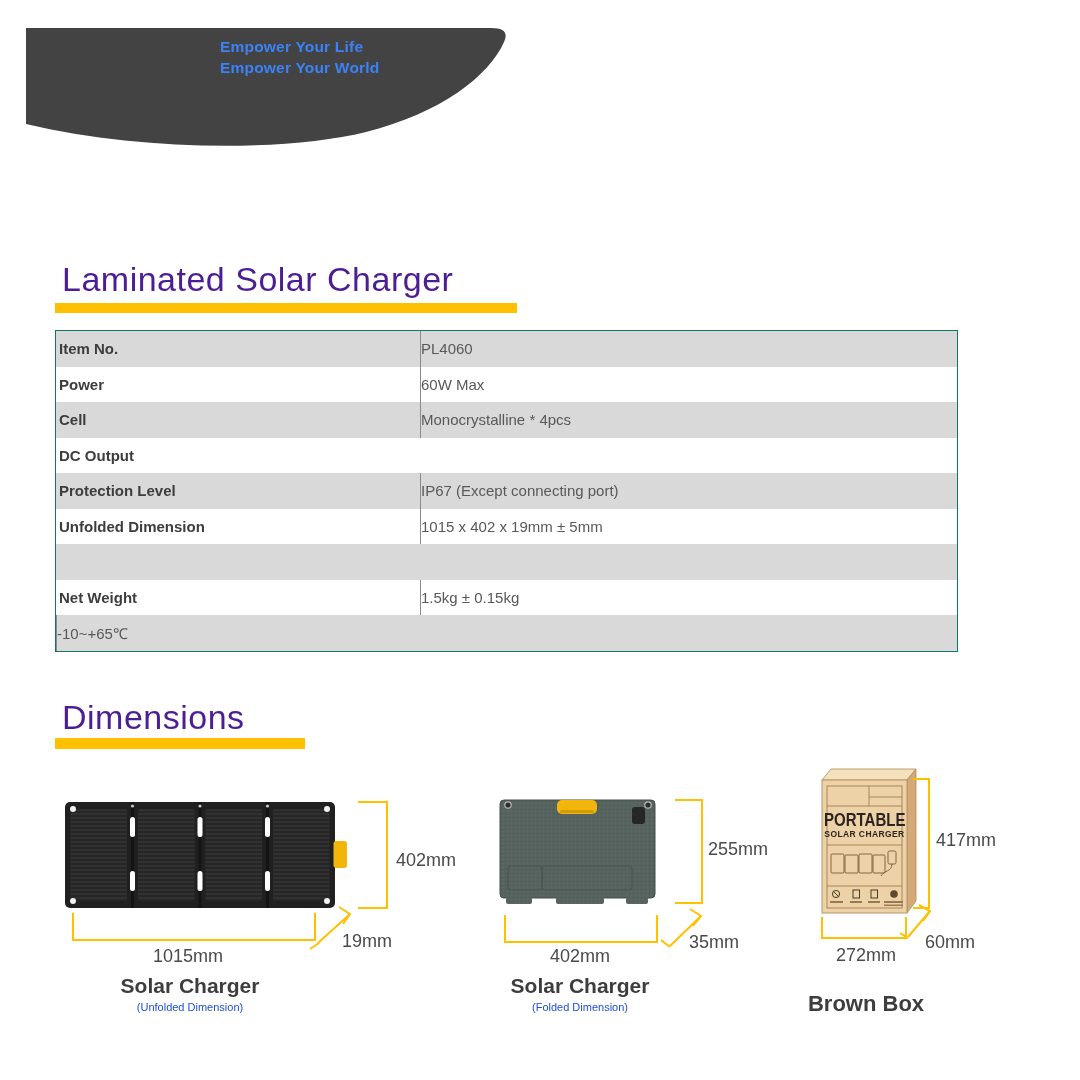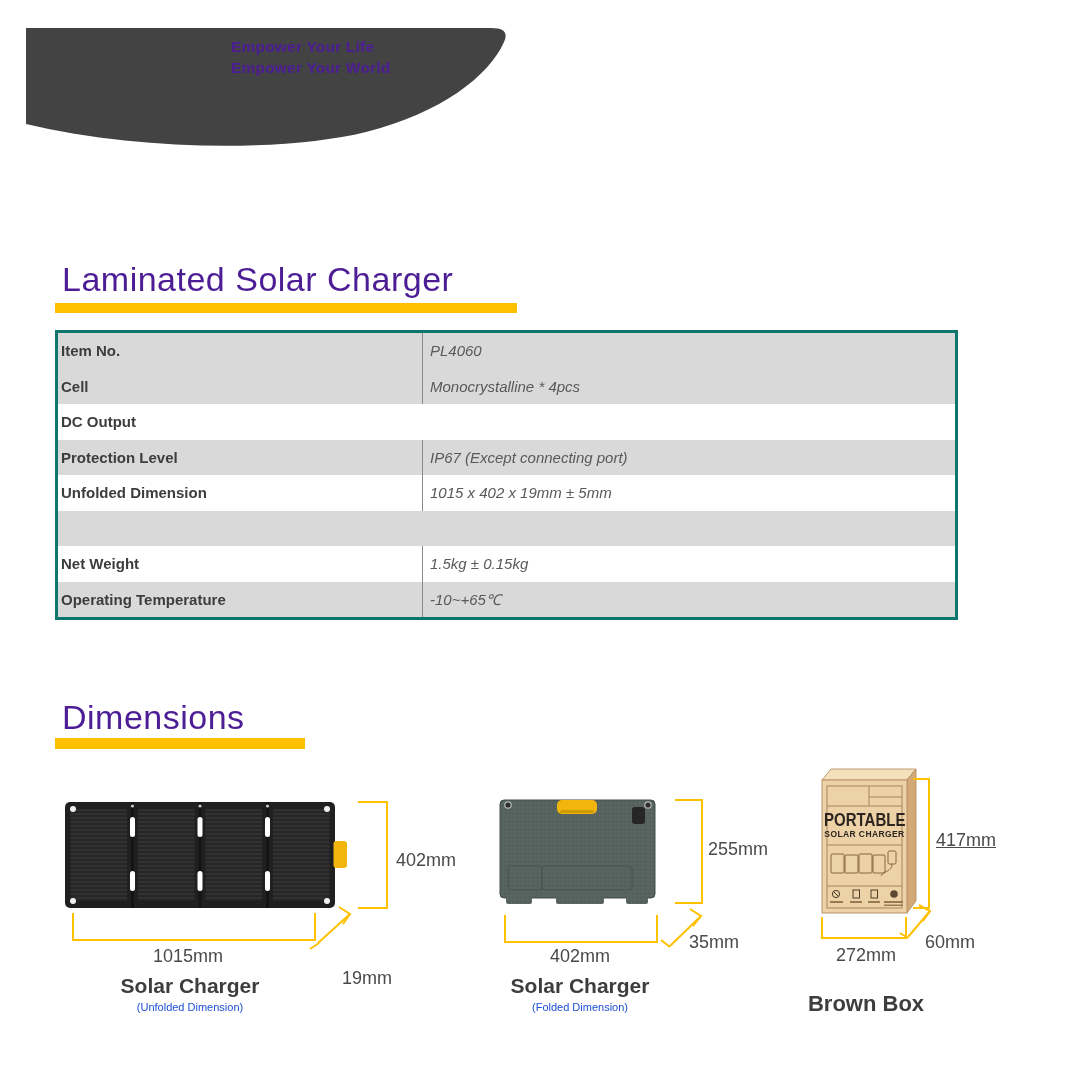--- a/index.html
+++ b/index.html
@@ -1,36 +1,36 @@
 <!DOCTYPE html>
 <html><head>
 <meta charset="utf-8">
 <style>
   html,body{margin:0;padding:0;background:#ffffff;}
   #page{position:relative;width:1080px;height:1080px;background:#ffffff;overflow:hidden;
         font-family:"Liberation Sans", sans-serif;}
 
   
   #header-svg{position:absolute;left:0;top:0;width:540px;height:160px;}
-  #tagline{position:absolute;left:231px;top:37px;color:#4c1d95;font-weight:bold;
+  #tagline{position:absolute;left:220px;top:37px;color:#3b82f6;font-weight:bold;
            font-size:15.5px;line-height:20.5px;letter-spacing:.2px;}
 
   
   .section-title{position:absolute;color:#4c1d95;font-size:34px;letter-spacing:.5px;}
   .yellow-bar{position:absolute;background:#FFC000;}
 
   
   #spec-table{position:absolute;left:55px;top:330px;width:903px;
-              border:3px solid #0f766e;box-sizing:border-box;background:#ffffff;}
+              border:1px solid #0f766e;box-sizing:border-box;background:#ffffff;}
   .spec-row{display:flex;height:35.5px;align-items:center;}
   .spec-row.gray{background:#D9D9D9;}
   .spec-label{width:364px;flex:0 0 364px;font-weight:bold;color:#3d3d3d;font-size:15px;
               padding-left:3px;box-sizing:border-box;}
-  .spec-value{flex:1;color:#595959;font-size:15px;padding-left:7px;
-              border-left:1px solid #8a8a8a;height:100%;display:flex;align-items:center;box-sizing:border-box;font-style:italic;}
+  .spec-value{flex:1;color:#595959;font-size:15px;
+              border-left:1px solid #8a8a8a;height:100%;display:flex;align-items:center;box-sizing:border-box;}
 
   
   #figures-svg{position:absolute;left:0;top:0;width:1080px;height:1080px;}
 
   .dim-label{position:absolute;font-size:18px;color:#4a4a4a;white-space:nowrap;}
   .fig-name{position:absolute;font-weight:bold;font-size:21px;color:#3d3d3d;text-align:center;}
   .fig-caption{position:absolute;font-size:11px;color:#1d4ed8;text-align:center;}
 
   
   #box-print-1{position:absolute;left:824px;top:808px;width:81px;text-align:center;
@@ -53,20 +53,24 @@
   </div>
 
   <div class="section-title" style="left:62px;top:260px;">Laminated Solar Charger</div>
   <div class="yellow-bar" style="left:55px;top:303px;width:462px;height:10px;"></div>
 
   <div id="spec-table">
     <div class="spec-row gray">
         <div class="spec-label">Item No.</div>
         <div class="spec-value">PL4060</div>
       </div>
+    <div class="spec-row">
+        <div class="spec-label">Power</div>
+        <div class="spec-value">60W Max</div>
+      </div>
     <div class="spec-row gray">
         <div class="spec-label">Cell</div>
         <div class="spec-value">Monocrystalline * 4pcs</div>
       </div>
     <div class="spec-row">
         <div class="spec-label">DC Output</div>
       </div>
     <div class="spec-row gray">
         <div class="spec-label">Protection Level</div>
         <div class="spec-value">IP67 (Except connecting port)</div>
@@ -75,21 +79,20 @@
         <div class="spec-label">Unfolded Dimension</div>
         <div class="spec-value">1015 x 402 x 19mm ± 5mm</div>
       </div>
     <div class="spec-row gray">
       </div>
     <div class="spec-row">
         <div class="spec-label">Net Weight</div>
         <div class="spec-value">1.5kg ± 0.15kg</div>
       </div>
     <div class="spec-row gray">
-        <div class="spec-label">Operating Temperature</div>
         <div class="spec-value">-10~+65℃</div>
       </div>
   </div>
 
   <div class="section-title" style="left:62px;top:698px;">Dimensions</div>
   <div class="yellow-bar" style="left:55px;top:738px;width:250px;height:11px;"></div>
 
   <svg id="figures-svg" viewBox="0 0 1080 1080">
     <defs>
       <pattern id="panelStripes" width="6" height="4" patternUnits="userSpaceOnUse">
@@ -205,31 +208,31 @@
       <polyline points="913,779 929,779 929,908 913,908"></polyline>
       <polyline points="822,917 822,938 906,938 906,917"></polyline>
       <line x1="908" y1="937" x2="930" y2="911"></line>
       <polyline points="919,905 930,911 923,921"></polyline>
       <line x1="900" y1="933" x2="908" y2="938"></line>
     </g>
   </svg>
 
   <div class="dim-label" style="left:396px;top:850px;">402mm</div>
   <div class="dim-label" style="left:138px;top:946px;width:100px;text-align:center;">1015mm</div>
-  <div class="dim-label" style="left:342px;top:931px;margin-top:37px;">19mm</div>
+  <div class="dim-label" style="left:342px;top:931px;">19mm</div>
   <div class="fig-name" style="left:55px;top:974px;width:270px;">Solar Charger</div>
   <div class="fig-caption" style="left:55px;top:1001px;width:270px;">(Unfolded Dimension)</div>
 
   <div class="dim-label" style="left:708px;top:839px;">255mm</div>
   <div class="dim-label" style="left:530px;top:946px;width:100px;text-align:center;">402mm</div>
   <div class="dim-label" style="left:689px;top:932px;">35mm</div>
   <div class="fig-name" style="left:500px;top:974px;width:160px;">Solar Charger</div>
   <div class="fig-caption" style="left:500px;top:1001px;width:160px;">(Folded Dimension)</div>
 
-  <div class="dim-label" style="left:936px;top:830px;text-decoration:underline;">417mm</div>
+  <div class="dim-label" style="left:936px;top:830px;">417mm</div>
   <div class="dim-label" style="left:816px;top:945px;width:100px;text-align:center;">272mm</div>
   <div class="dim-label" style="left:925px;top:932px;">60mm</div>
   <div class="fig-name" style="left:790px;top:991px;width:152px;font-size:22px;">Brown Box</div>
 
   <div id="box-print-1">PORTABLE</div>
   <div id="box-print-2">SOLAR CHARGER</div>
 
 </div>
 
 </body></html>

